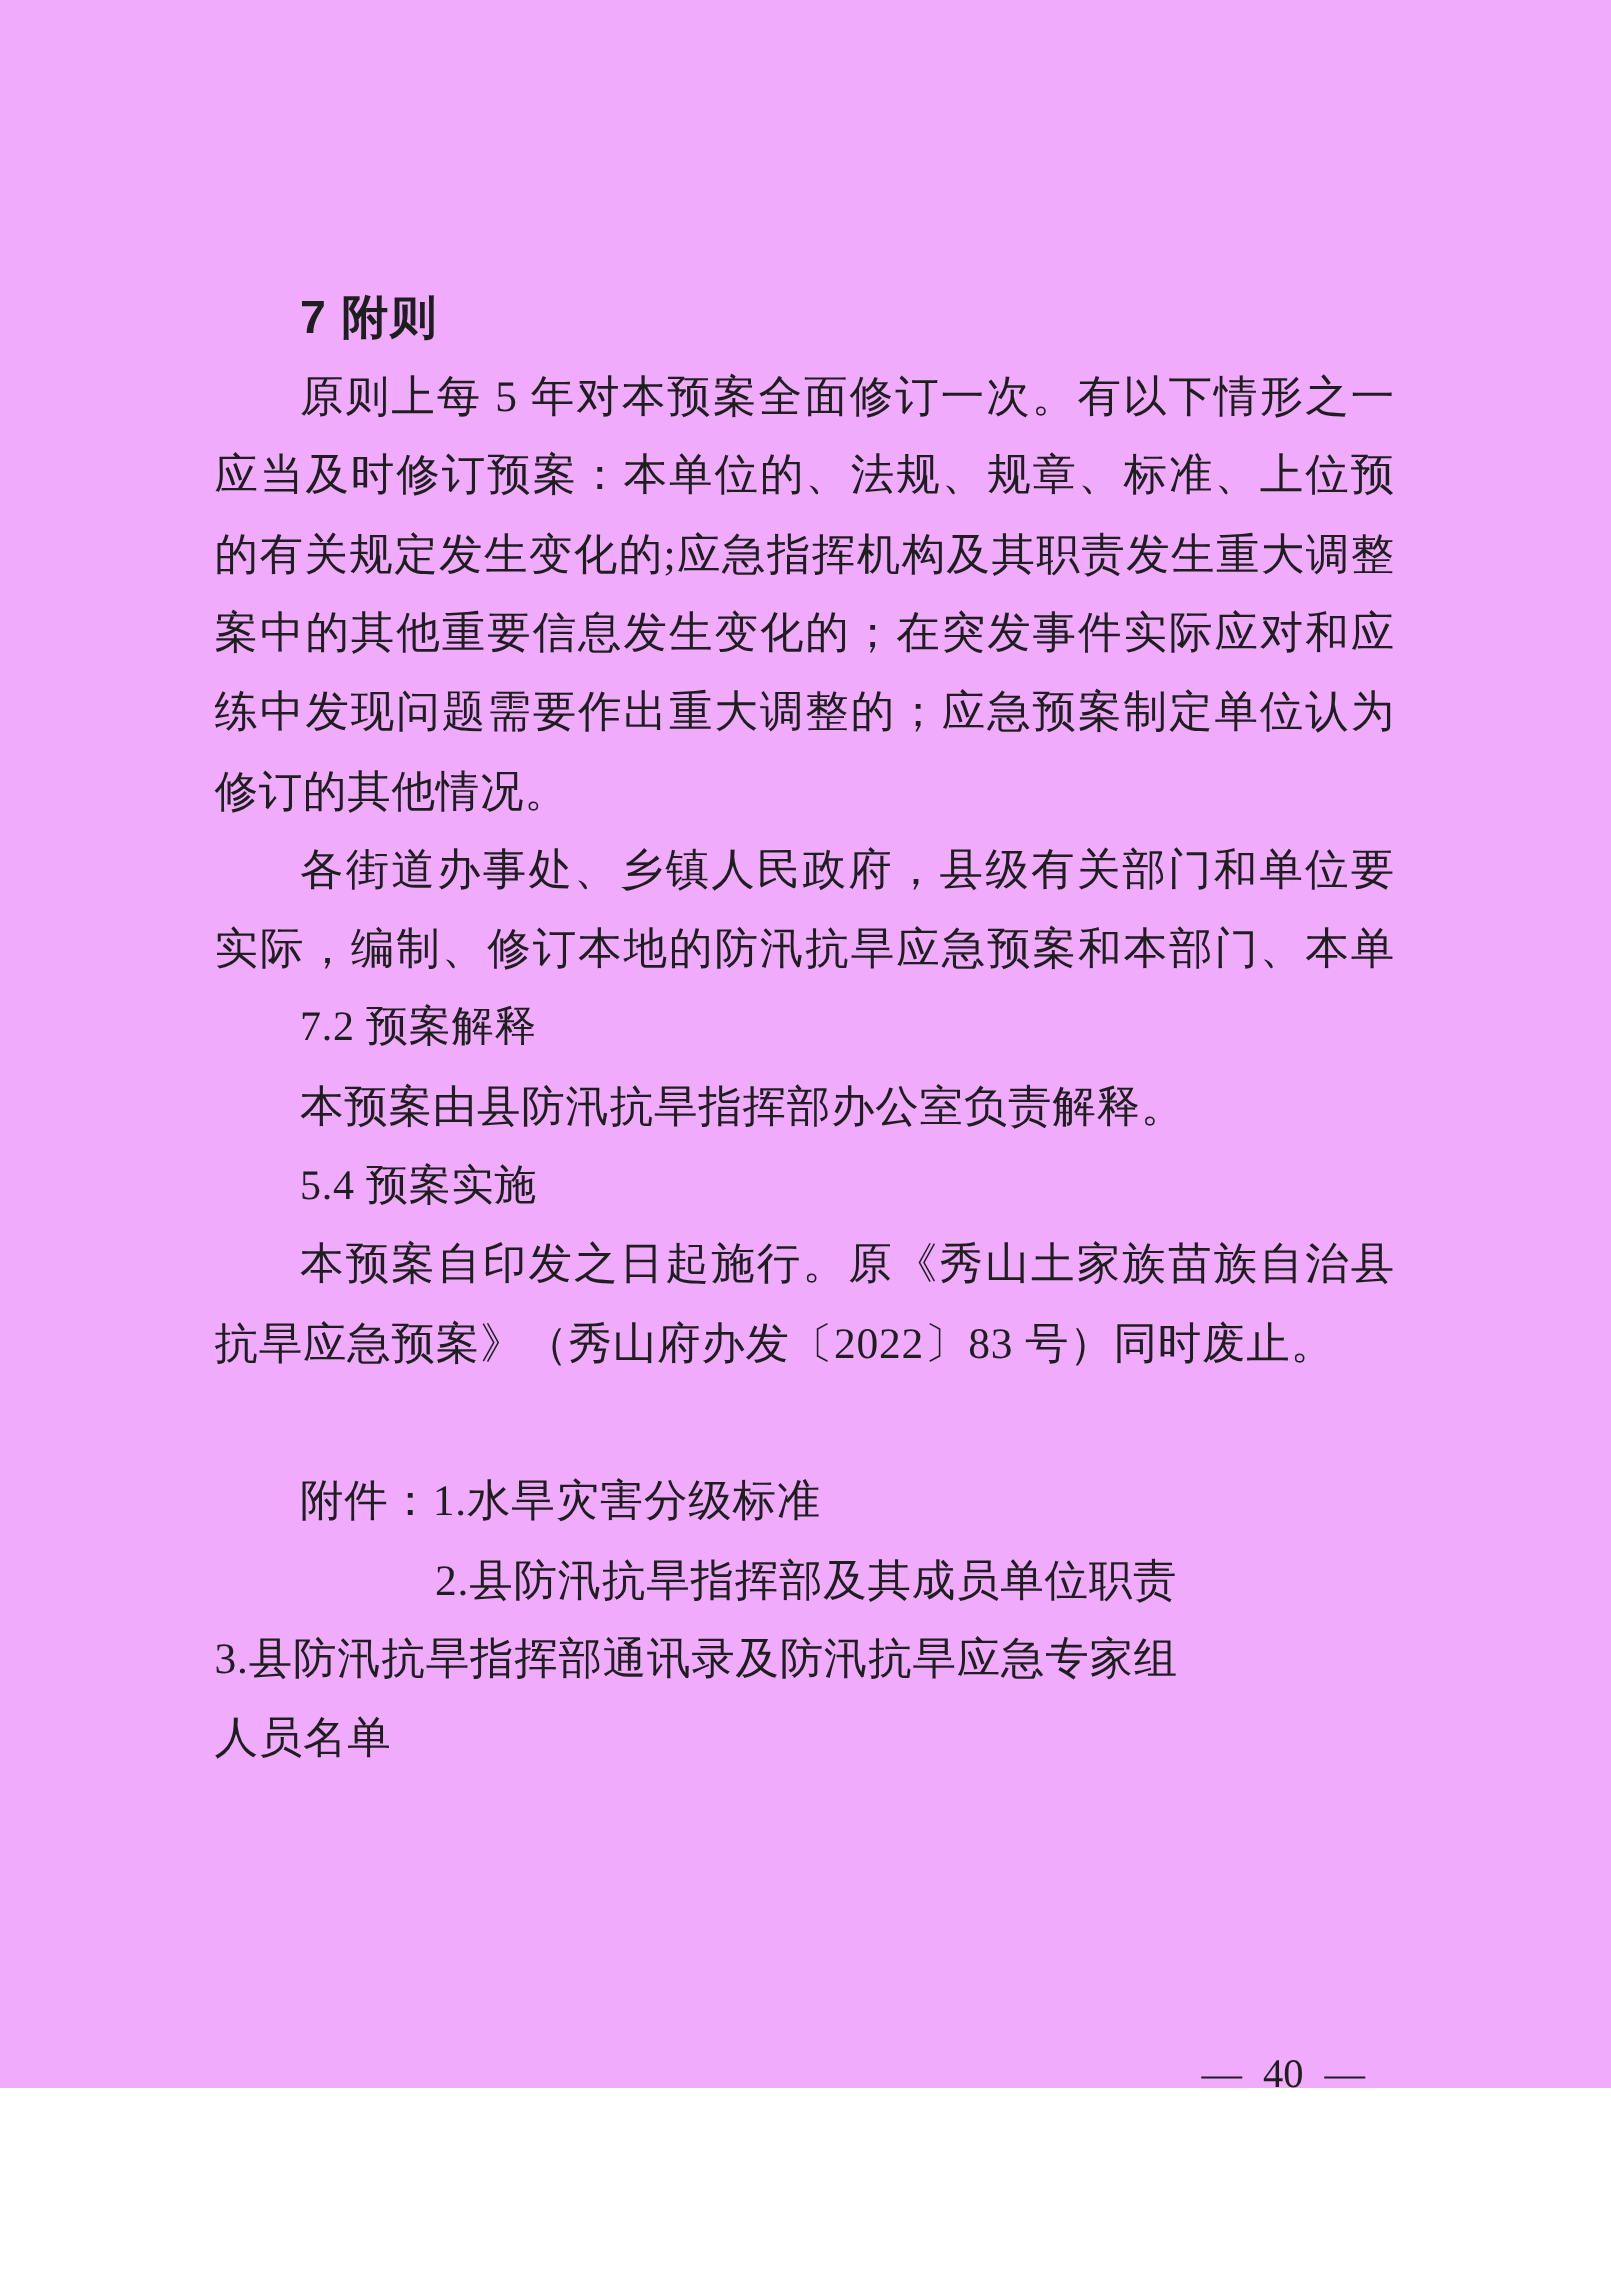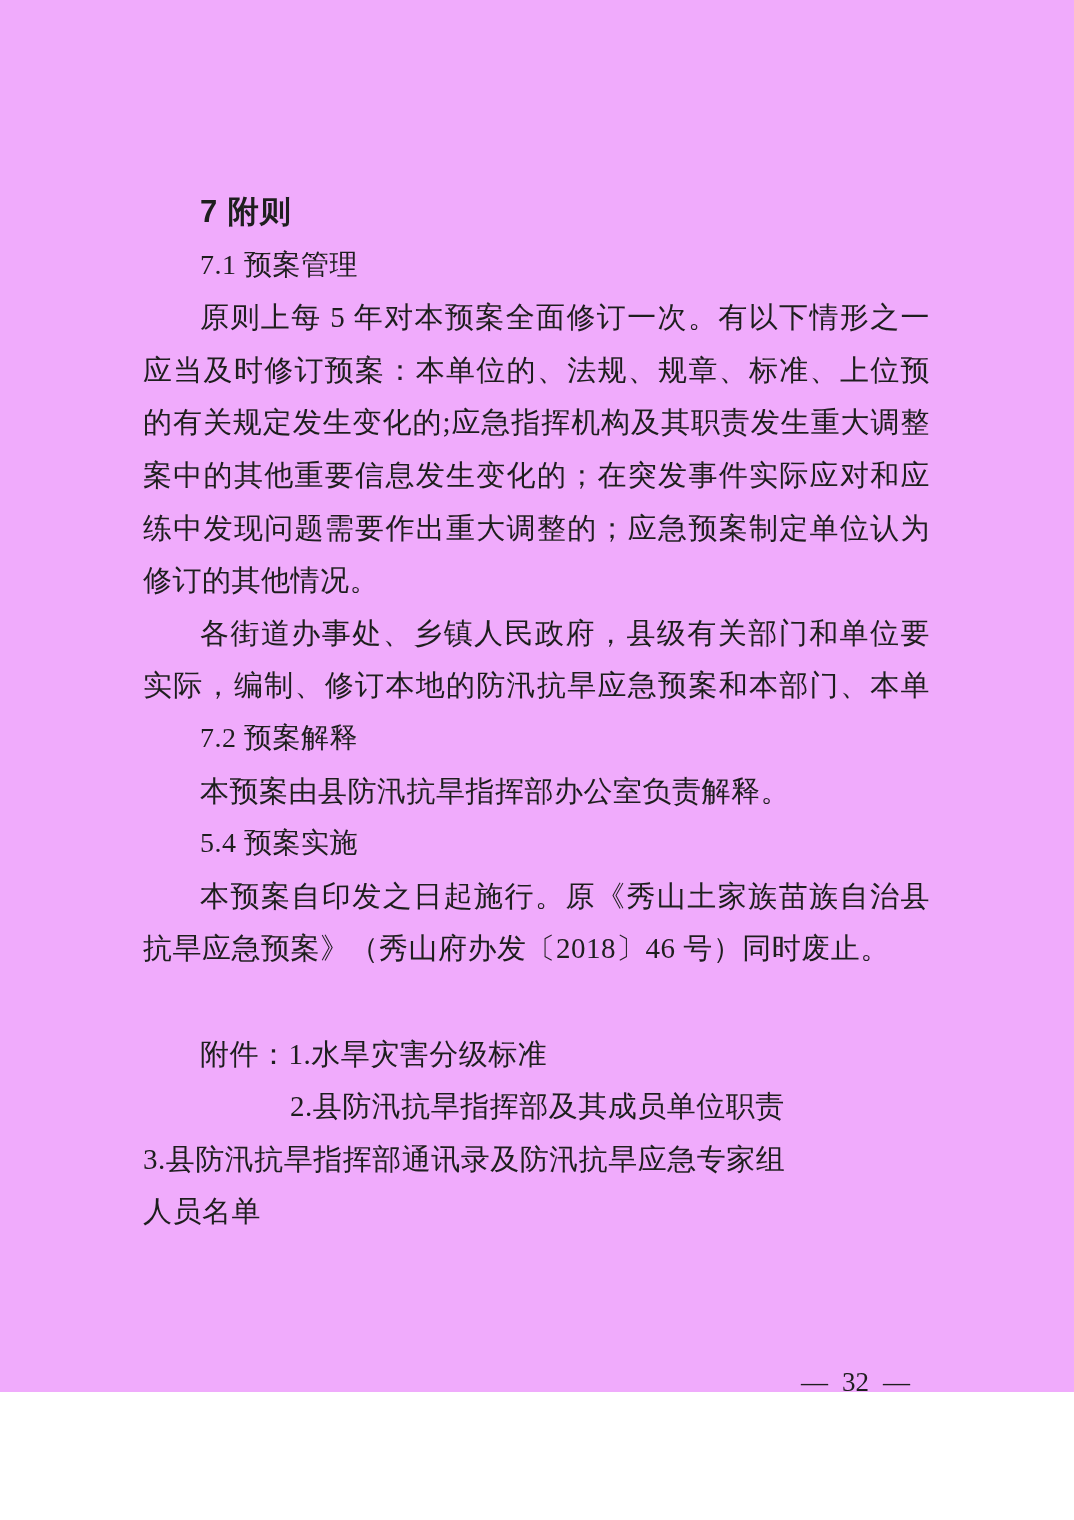--- a/index.html
+++ b/index.html
@@ -62,44 +62,43 @@
   }
 </style>
 </head>
 <body>
 
 <div class="page">
   <div class="content">
 
     <div class="line h1 indent">7 附则</div>
 
-    <div class="line sub indent">7.1 预案管理</div>
 
     <div class="line just indent">原则上每 5 年对本预案全面修订一次。有以下情形之一的，</div>
     <div class="line just">应当及时修订预案：本单位的、法规、规章、标准、上位预案中</div>
     <div class="line just">的有关规定发生变化的;应急指挥机构及其职责发生重大调整的;</div>
     <div class="line just">案中的其他重要信息发生变化的；在突发事件实际应对和应急演</div>
     <div class="line just">练中发现问题需要作出重大调整的；应急预案制定单位认为应当</div>
     <div class="line">修订的其他情况。</div>
 
     <div class="line just indent">各街道办事处、乡镇人民政府，县级有关部门和单位要结合</div>
     <div class="line just">实际，编制、修订本地的防汛抗旱应急预案和本部门、本单位的</div>
 
     <div class="line sub indent">7.2 预案解释</div>
     <div class="line indent">本预案由县防汛抗旱指挥部办公室负责解释。</div>
 
     <div class="line sub indent">5.4 预案实施</div>
     <div class="line just indent">本预案自印发之日起施行。原《秀山土家族苗族自治县防汛</div>
-    <div class="line">抗旱应急预案》（秀山府办发〔2018〕46 号）同时废止。</div>
+    <div class="line">抗旱应急预案》（秀山府办发〔2022〕83 号）同时废止。</div>
 
     <div class="line gap"></div>
 
     <div class="line indent">附件：1.水旱灾害分级标准</div>
     <div class="line indent-deep">2.县防汛抗旱指挥部及其成员单位职责</div>
     <div class="line">3.县防汛抗旱指挥部通讯录及防汛抗旱应急专家组</div>
     <div class="line">人员名单</div>
 
   </div>
 
   <div class="footer">
-    <span>—</span><span class="num">32</span><span>—</span>
+    <span>—</span><span class="num">40</span><span>—</span>
   </div>
 </div>
 
 </body></html>

